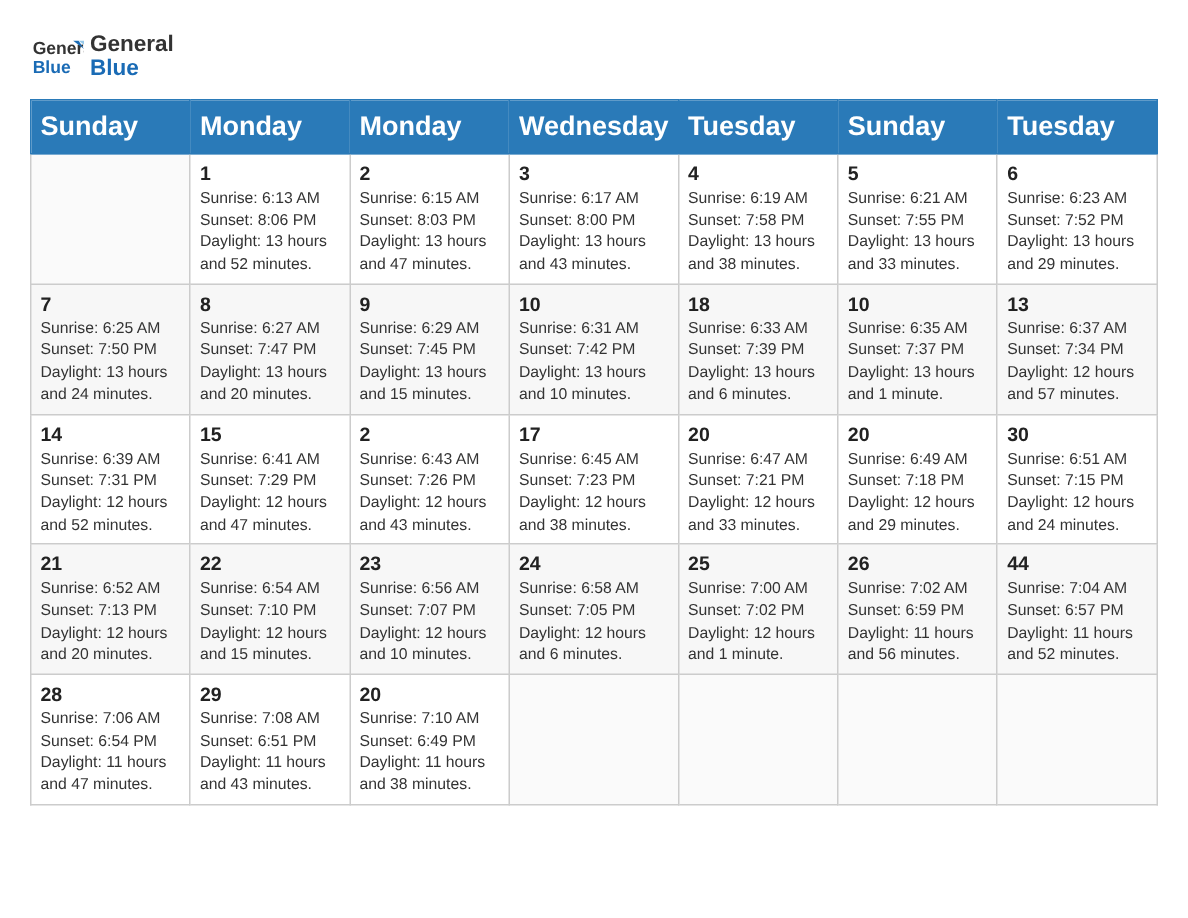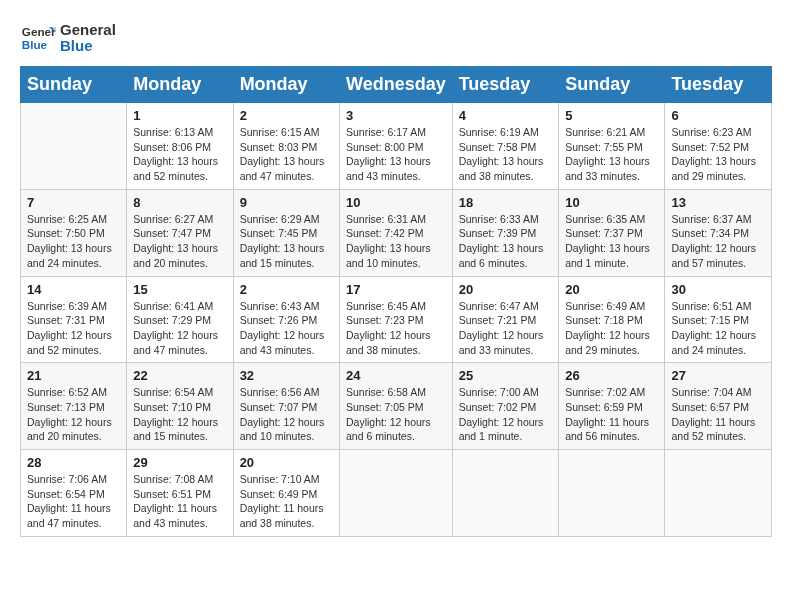--- a/index.html
+++ b/index.html
@@ -203,37 +203,37 @@
       <tr>
         <td>
           <div class="day-number">21</div>
           <div class="day-info">Sunrise: 6:52 AM<br>Sunset: 7:13 PM<br>Daylight: 12 hours and 20 minutes.</div>
         </td>
         <td>
           <div class="day-number">22</div>
           <div class="day-info">Sunrise: 6:54 AM<br>Sunset: 7:10 PM<br>Daylight: 12 hours and 15 minutes.</div>
         </td>
         <td>
-          <div class="day-number">32</div>
+          <div class="day-number">23</div>
           <div class="day-info">Sunrise: 6:56 AM<br>Sunset: 7:07 PM<br>Daylight: 12 hours and 10 minutes.</div>
         </td>
         <td>
           <div class="day-number">24</div>
           <div class="day-info">Sunrise: 6:58 AM<br>Sunset: 7:05 PM<br>Daylight: 12 hours and 6 minutes.</div>
         </td>
         <td>
           <div class="day-number">25</div>
           <div class="day-info">Sunrise: 7:00 AM<br>Sunset: 7:02 PM<br>Daylight: 12 hours and 1 minute.</div>
         </td>
         <td>
           <div class="day-number">26</div>
           <div class="day-info">Sunrise: 7:02 AM<br>Sunset: 6:59 PM<br>Daylight: 11 hours and 56 minutes.</div>
         </td>
         <td>
-          <div class="day-number">27</div>
+          <div class="day-number">44</div>
           <div class="day-info">Sunrise: 7:04 AM<br>Sunset: 6:57 PM<br>Daylight: 11 hours and 52 minutes.</div>
         </td>
       </tr>
       <tr>
         <td>
           <div class="day-number">28</div>
           <div class="day-info">Sunrise: 7:06 AM<br>Sunset: 6:54 PM<br>Daylight: 11 hours and 47 minutes.</div>
         </td>
         <td>
           <div class="day-number">29</div>

